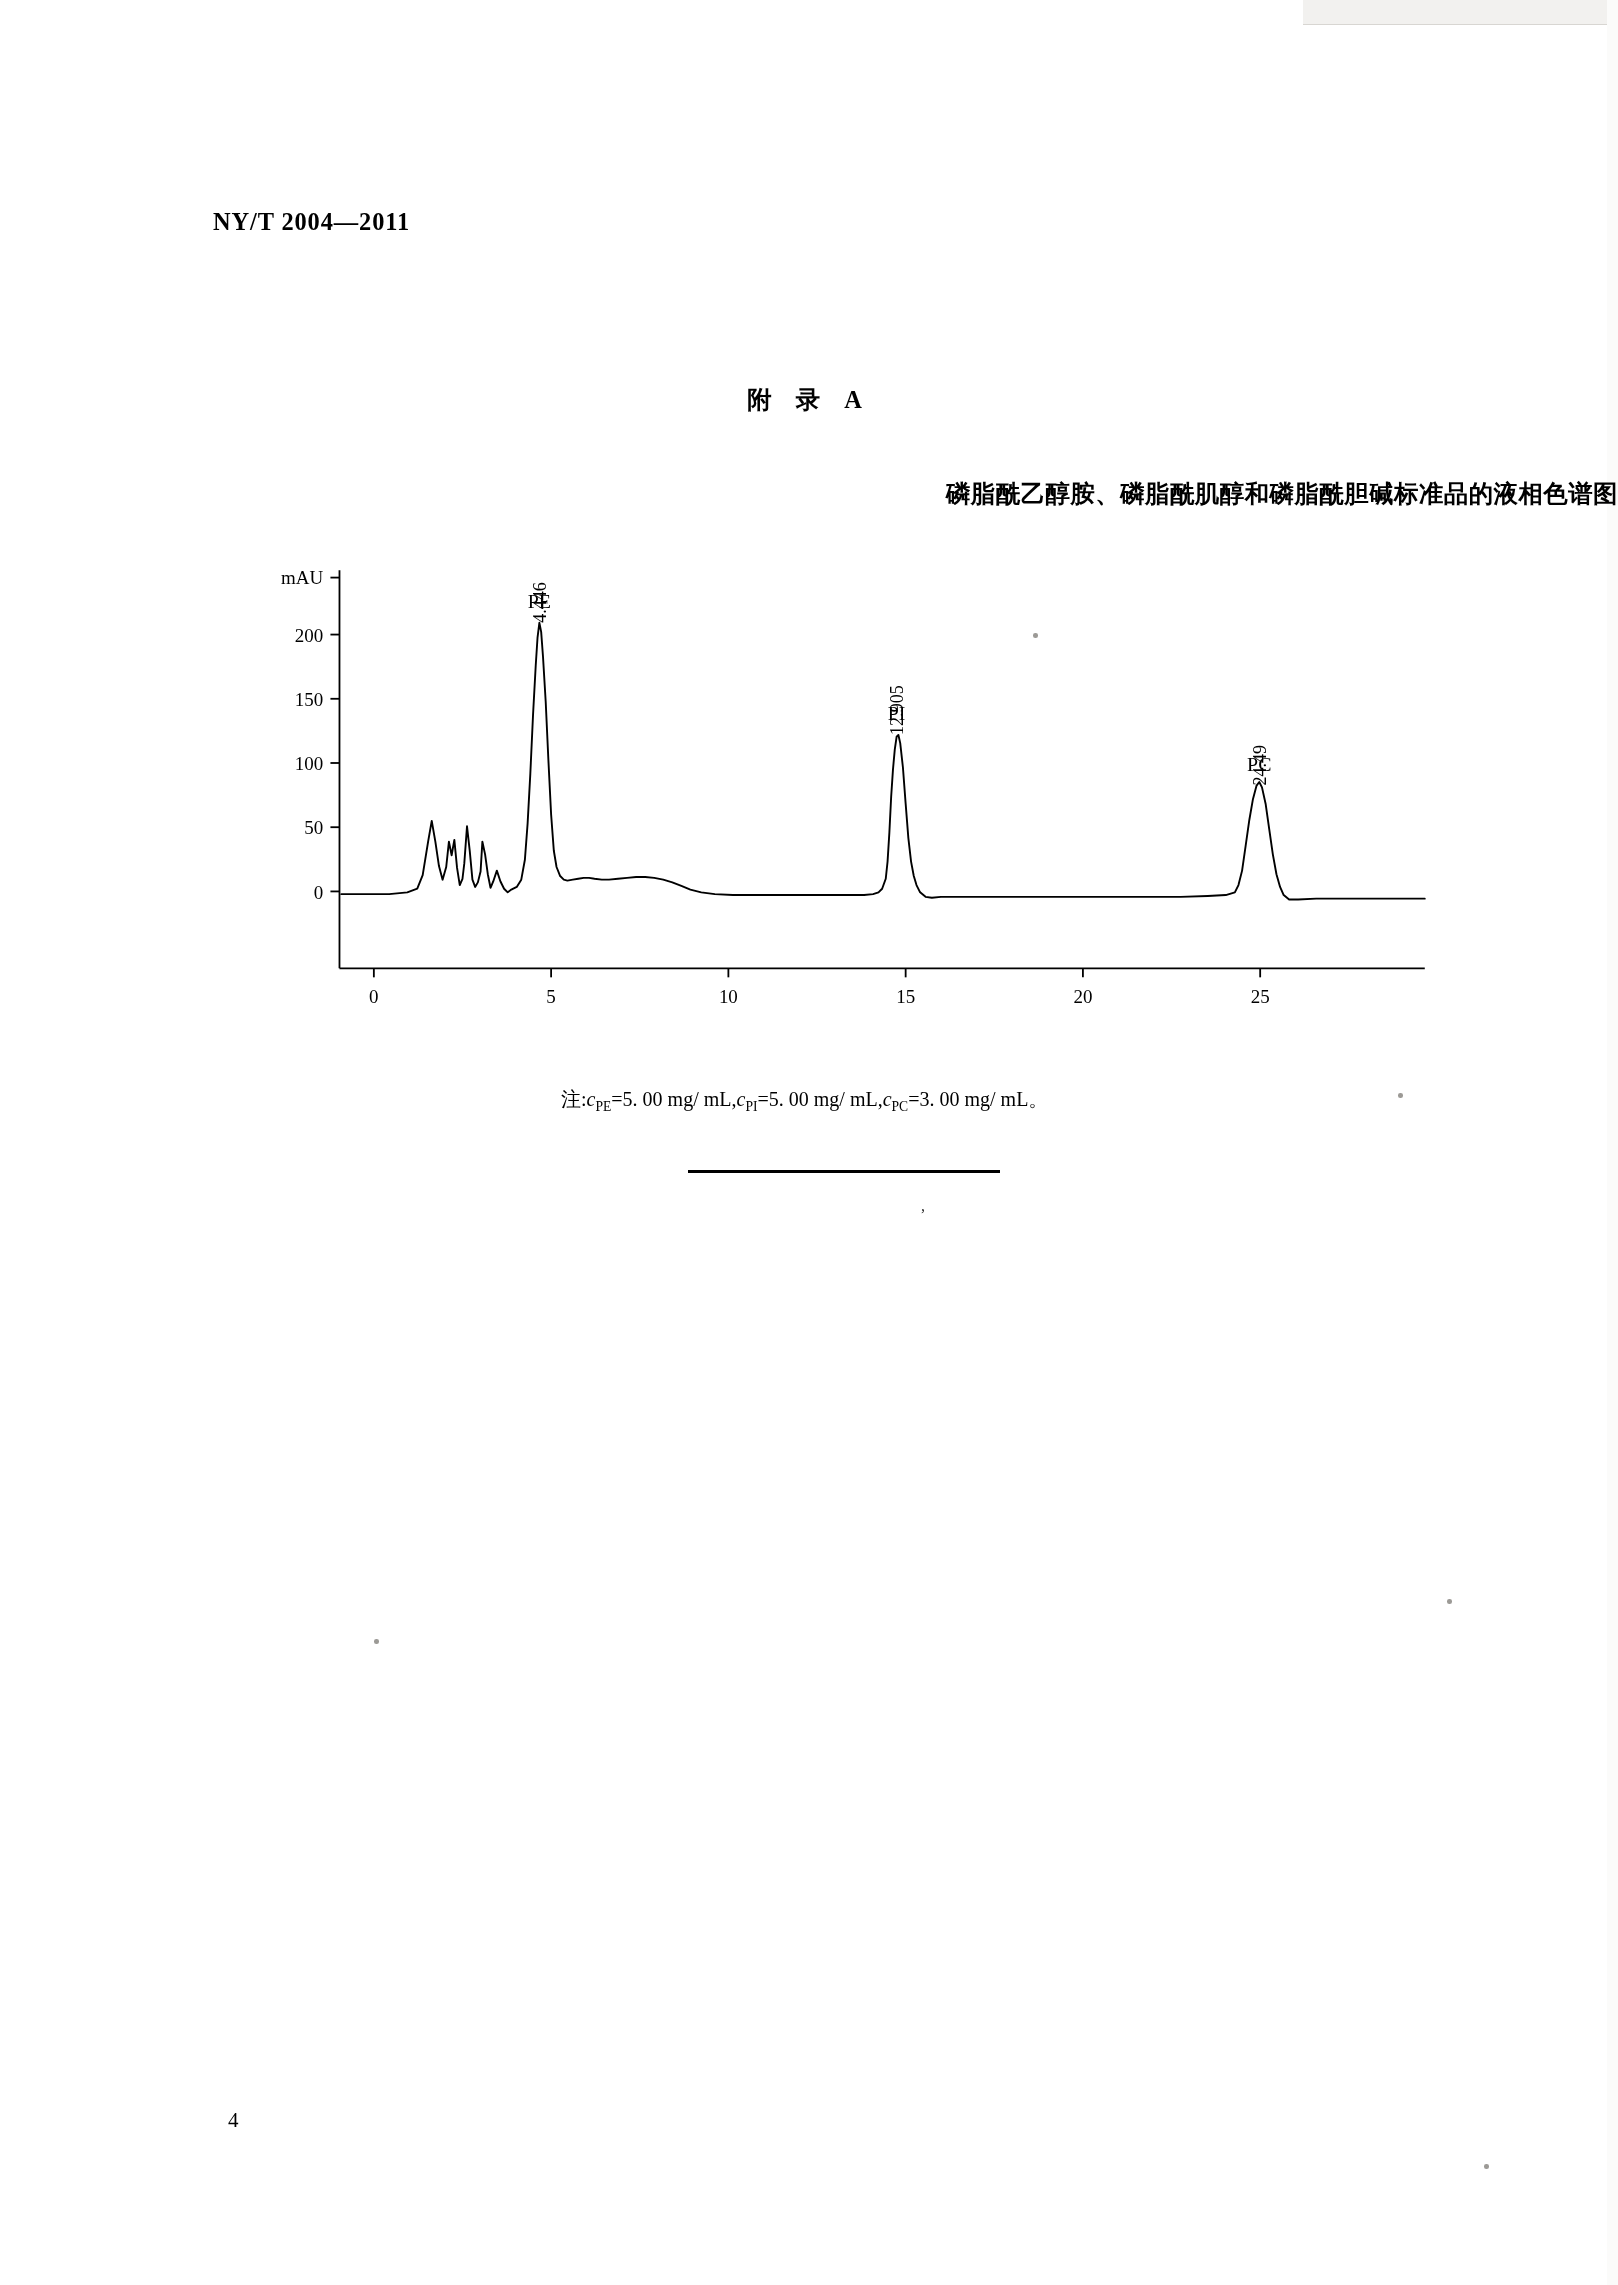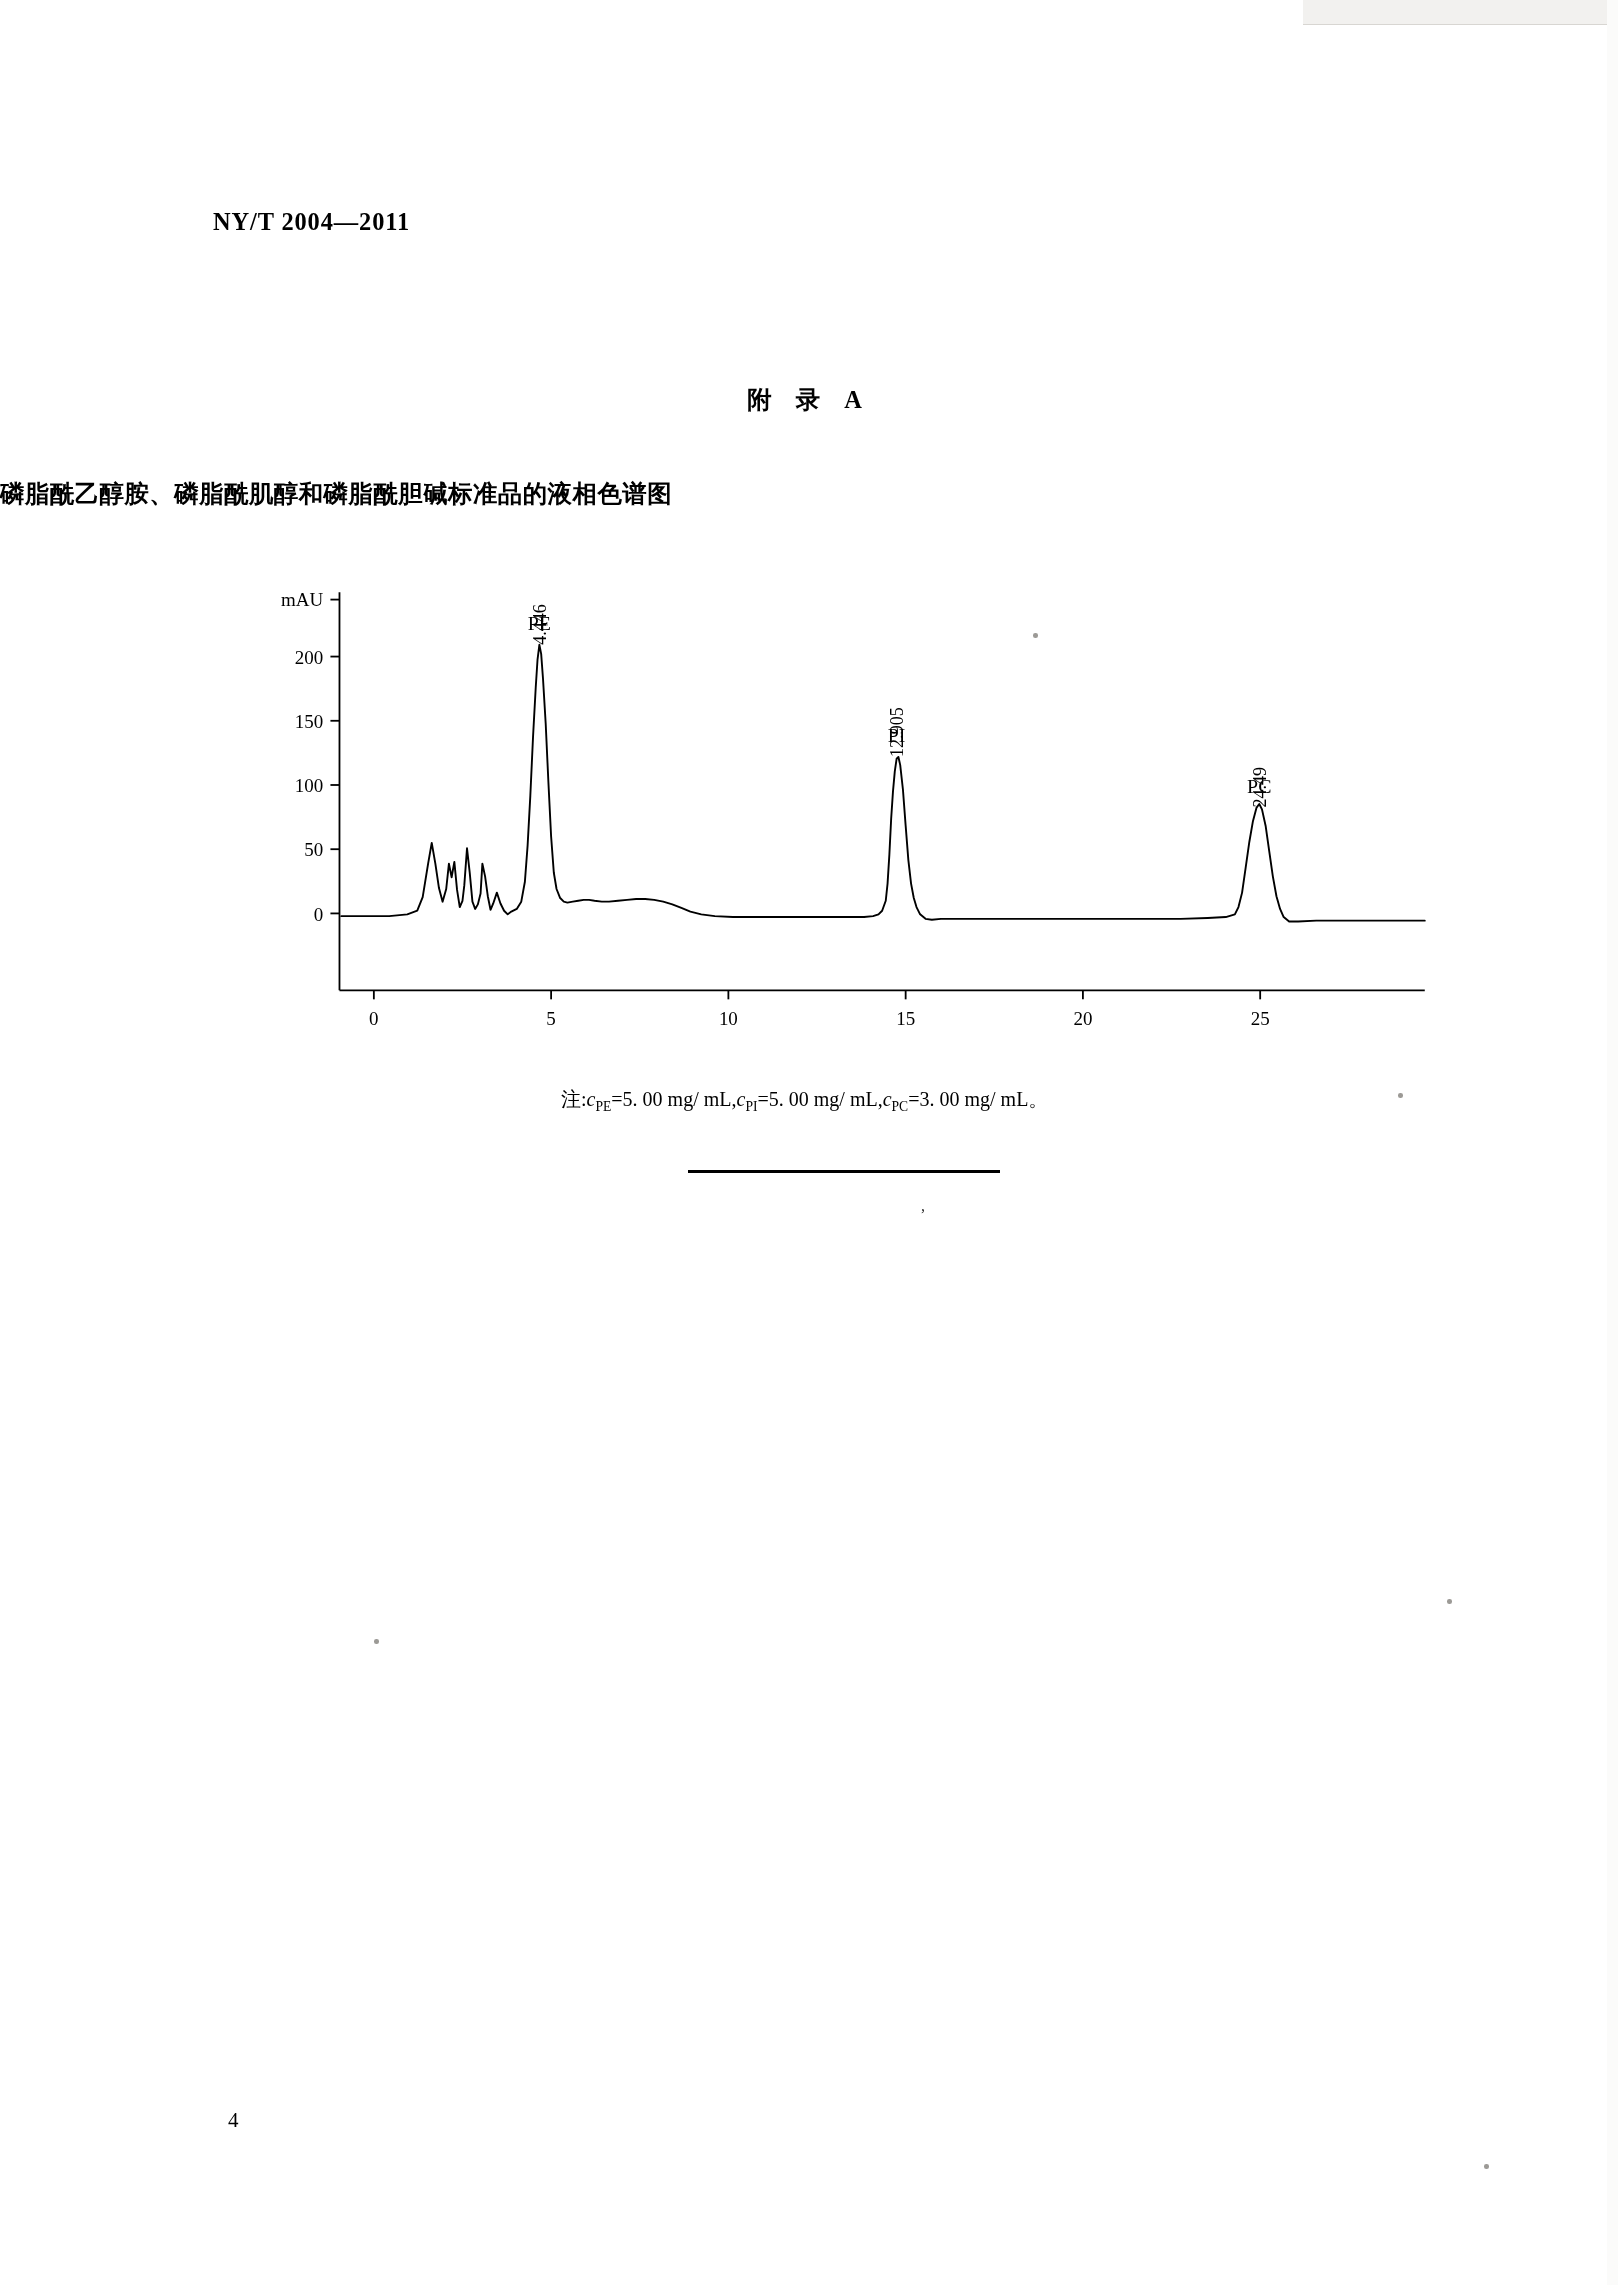--- a/index.html
+++ b/index.html
@@ -60,31 +60,31 @@
     left: 0; top: 432px;
     width: 1618px;
     text-align: center;
     font-size: 22.6px;
     letter-spacing: 0.9px;
   }
   .annex-caption {
     position: absolute;
     left: 0; top: 478px;
     width: 1618px;
-    text-align: left;
+    text-align: right;
     font-size: 24.4px;
     font-weight: bold;
     letter-spacing: 0.5px;
   }
 
   
   .chart-wrap {
     position: absolute;
     left: 240px;
-    top: 565px;
+    top: 543px;
     width: 1230px;
     height: 525px;
   }
   .chart-svg {
     display: block;
   }
 
   .note {
     position: absolute;
     left: 561px; top: 1086px;

